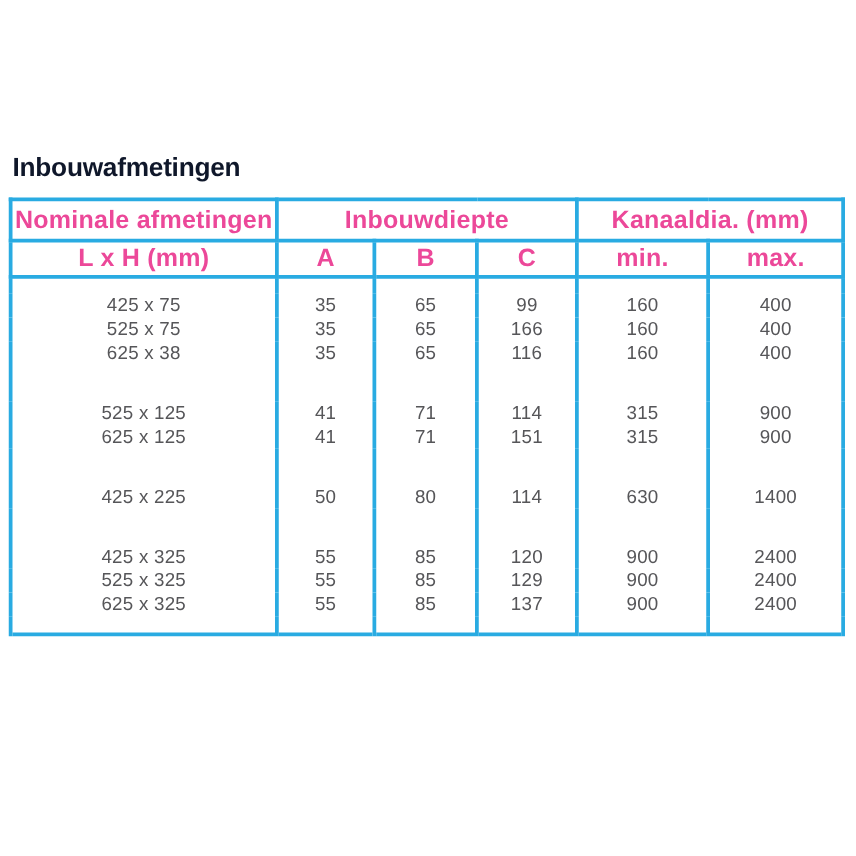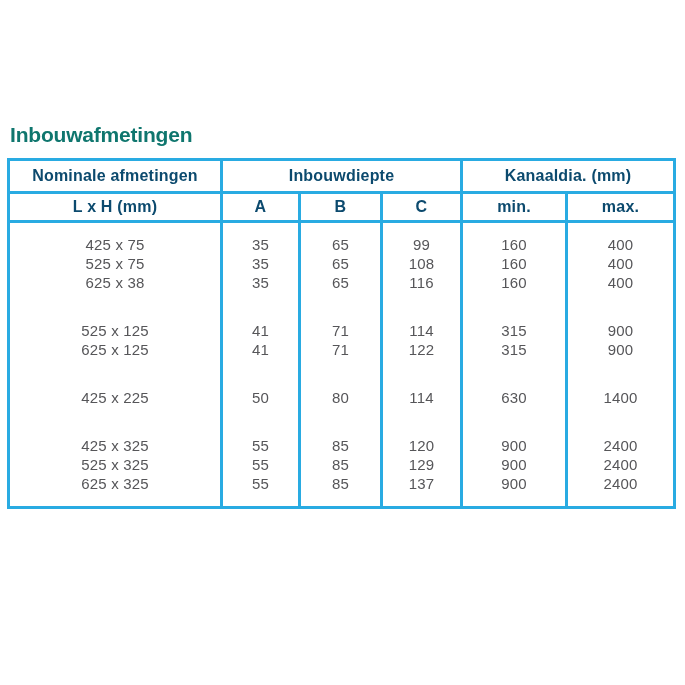--- a/index.html
+++ b/index.html
@@ -10,38 +10,38 @@
     background: #ffffff;
     font-family: "Liberation Sans", sans-serif;
     overflow: hidden;
   }
   .title {
     position: absolute;
     left: 10px;
     top: 123px;
     font-size: 21px;
     font-weight: bold;
-    color: #0f766e;
+    color: #0f172a;
     letter-spacing: -0.2px;
     margin: 0;
   }
   table.dim-table {
     position: absolute;
     left: 7px;
     top: 158px;
     width: 666px;
     border-collapse: collapse;
     table-layout: fixed;
     border: 3px solid #29abe2;
   }
   .dim-table th {
     border: 3px solid #29abe2;
-    font-size: 16px;
+    font-size: 20px;
     font-weight: bold;
-    color: #0c4a6e;
+    color: #ec4899;
     text-align: center;
     padding: 0;
     letter-spacing: 0.2px;
   }
   .dim-table thead tr.head-groups th { height: 30px; }
   .dim-table thead tr.head-subs th { height: 26px; text-align: center; }
   .dim-table tbody td {
     border-left: 3px solid #29abe2;
     border-right: 3px solid #29abe2;
     border-top: none;
@@ -105,21 +105,21 @@
         <td>35</td>
         <td>65</td>
         <td>99</td>
         <td>160</td>
         <td>400</td>
       </tr>
       <tr>
         <td>525 x 75</td>
         <td>35</td>
         <td>65</td>
-        <td>108</td>
+        <td>166</td>
         <td>160</td>
         <td>400</td>
       </tr>
       <tr>
         <td>625 x 38</td>
         <td>35</td>
         <td>65</td>
         <td>116</td>
         <td>160</td>
         <td>400</td>
@@ -139,21 +139,21 @@
         <td>41</td>
         <td>71</td>
         <td>114</td>
         <td>315</td>
         <td>900</td>
       </tr>
       <tr>
         <td>625 x 125</td>
         <td>41</td>
         <td>71</td>
-        <td>122</td>
+        <td>151</td>
         <td>315</td>
         <td>900</td>
       </tr>
 
       <tr class="group-gap">
         <td></td>
           <td></td>
           <td></td>
           <td></td>
           <td></td>

